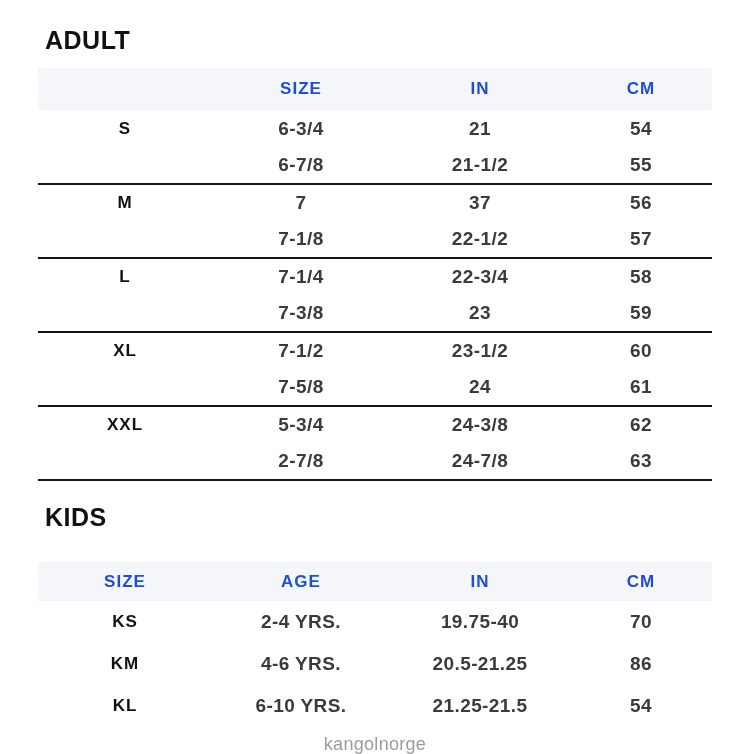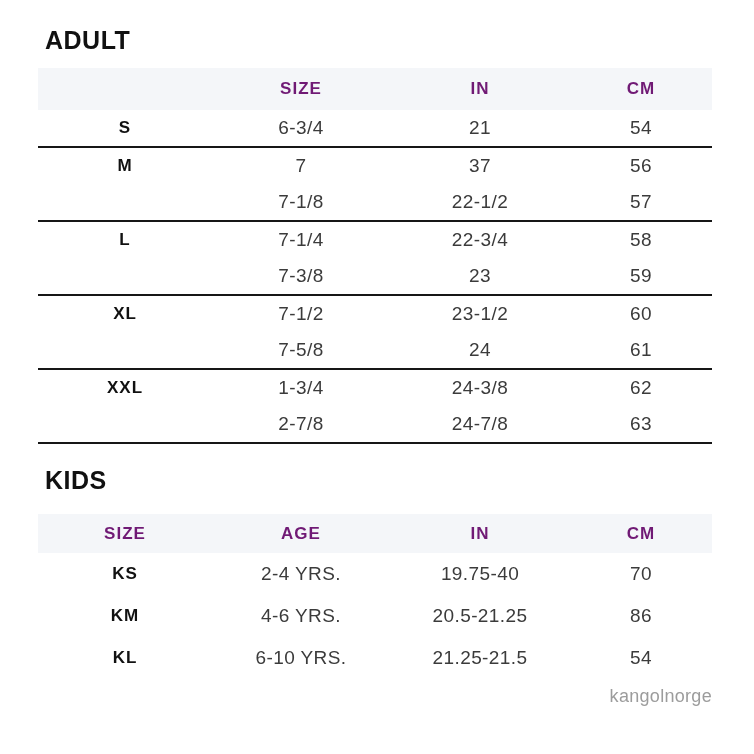--- a/index.html
+++ b/index.html
@@ -20,65 +20,65 @@
   }
   .section-title {
     font-size: 25px;
     font-weight: 800;
     color: #111111;
     letter-spacing: 0.5px;
     margin: 0 0 0 7px;
     line-height: 28px;
   }
   .adult-title { margin-bottom: 14px; }
-  .kids-title  { margin-top: 22px; margin-bottom: 20px; }
+  .kids-title  { margin-top: 22px; margin-bottom: 31px; }
 
   table {
     border-collapse: collapse;
     table-layout: fixed;
     width: 674px;
   }
   col.c1 { width: 174px; }
   col.c2 { width: 178px; }
   col.c3 { width: 180px; }
   col.c4 { width: 142px; }
 
   thead th {
     background: #f4f6f9;
     font-size: 17px;
     font-weight: 700;
-    color: #701a75;
+    color: #1d4ed8;
     letter-spacing: 1px;
     text-align: center;
   }
   .adult-table thead th { height: 42px; }
   .kids-table  thead th { height: 39px; }
 
   td {
     text-align: center;
     font-size: 19px;
-    font-weight: 400;
+    font-weight: 700;
     color: #3b3b3b;
     letter-spacing: 0.4px;
   }
   .adult-table td { height: 37px; }
   .kids-table  td { height: 42px; }
 
   td.lbl {
     font-size: 17px;
     font-weight: 700;
     color: #111111;
     letter-spacing: 1px;
   }
 
   tbody.size-group { border-bottom: 2.5px solid #161616; }
 
   .footer {
     width: 674px;
-    text-align: right;
+    text-align: center;
     margin-top: 7px;
     font-size: 18px;
     letter-spacing: 0.3px;
     color: #9c9c9c;
   }
 </style>
 </head>
 <body>
 
 <div class="wrap">
@@ -101,20 +101,26 @@
       </tr>
     </thead>
 
     <tbody class="size-group">
       <tr>
         <td class="lbl">S</td>
         <td>6-3/4</td>
         <td>21</td>
         <td>54</td>
       </tr>
+      <tr>
+        <td></td>
+        <td>6-7/8</td>
+        <td>21-1/2</td>
+        <td>55</td>
+      </tr>
     </tbody>
 
     <tbody class="size-group">
       <tr>
         <td class="lbl">M</td>
         <td>7</td>
         <td>37</td>
         <td>56</td>
       </tr>
       <tr>
@@ -151,21 +157,21 @@
         <td></td>
         <td>7-5/8</td>
         <td>24</td>
         <td>61</td>
       </tr>
     </tbody>
 
     <tbody class="size-group">
       <tr>
         <td class="lbl">XXL</td>
-        <td>1-3/4</td>
+        <td>5-3/4</td>
         <td>24-3/8</td>
         <td>62</td>
       </tr>
       <tr>
         <td></td>
         <td>2-7/8</td>
         <td>24-7/8</td>
         <td>63</td>
       </tr>
     </tbody>

